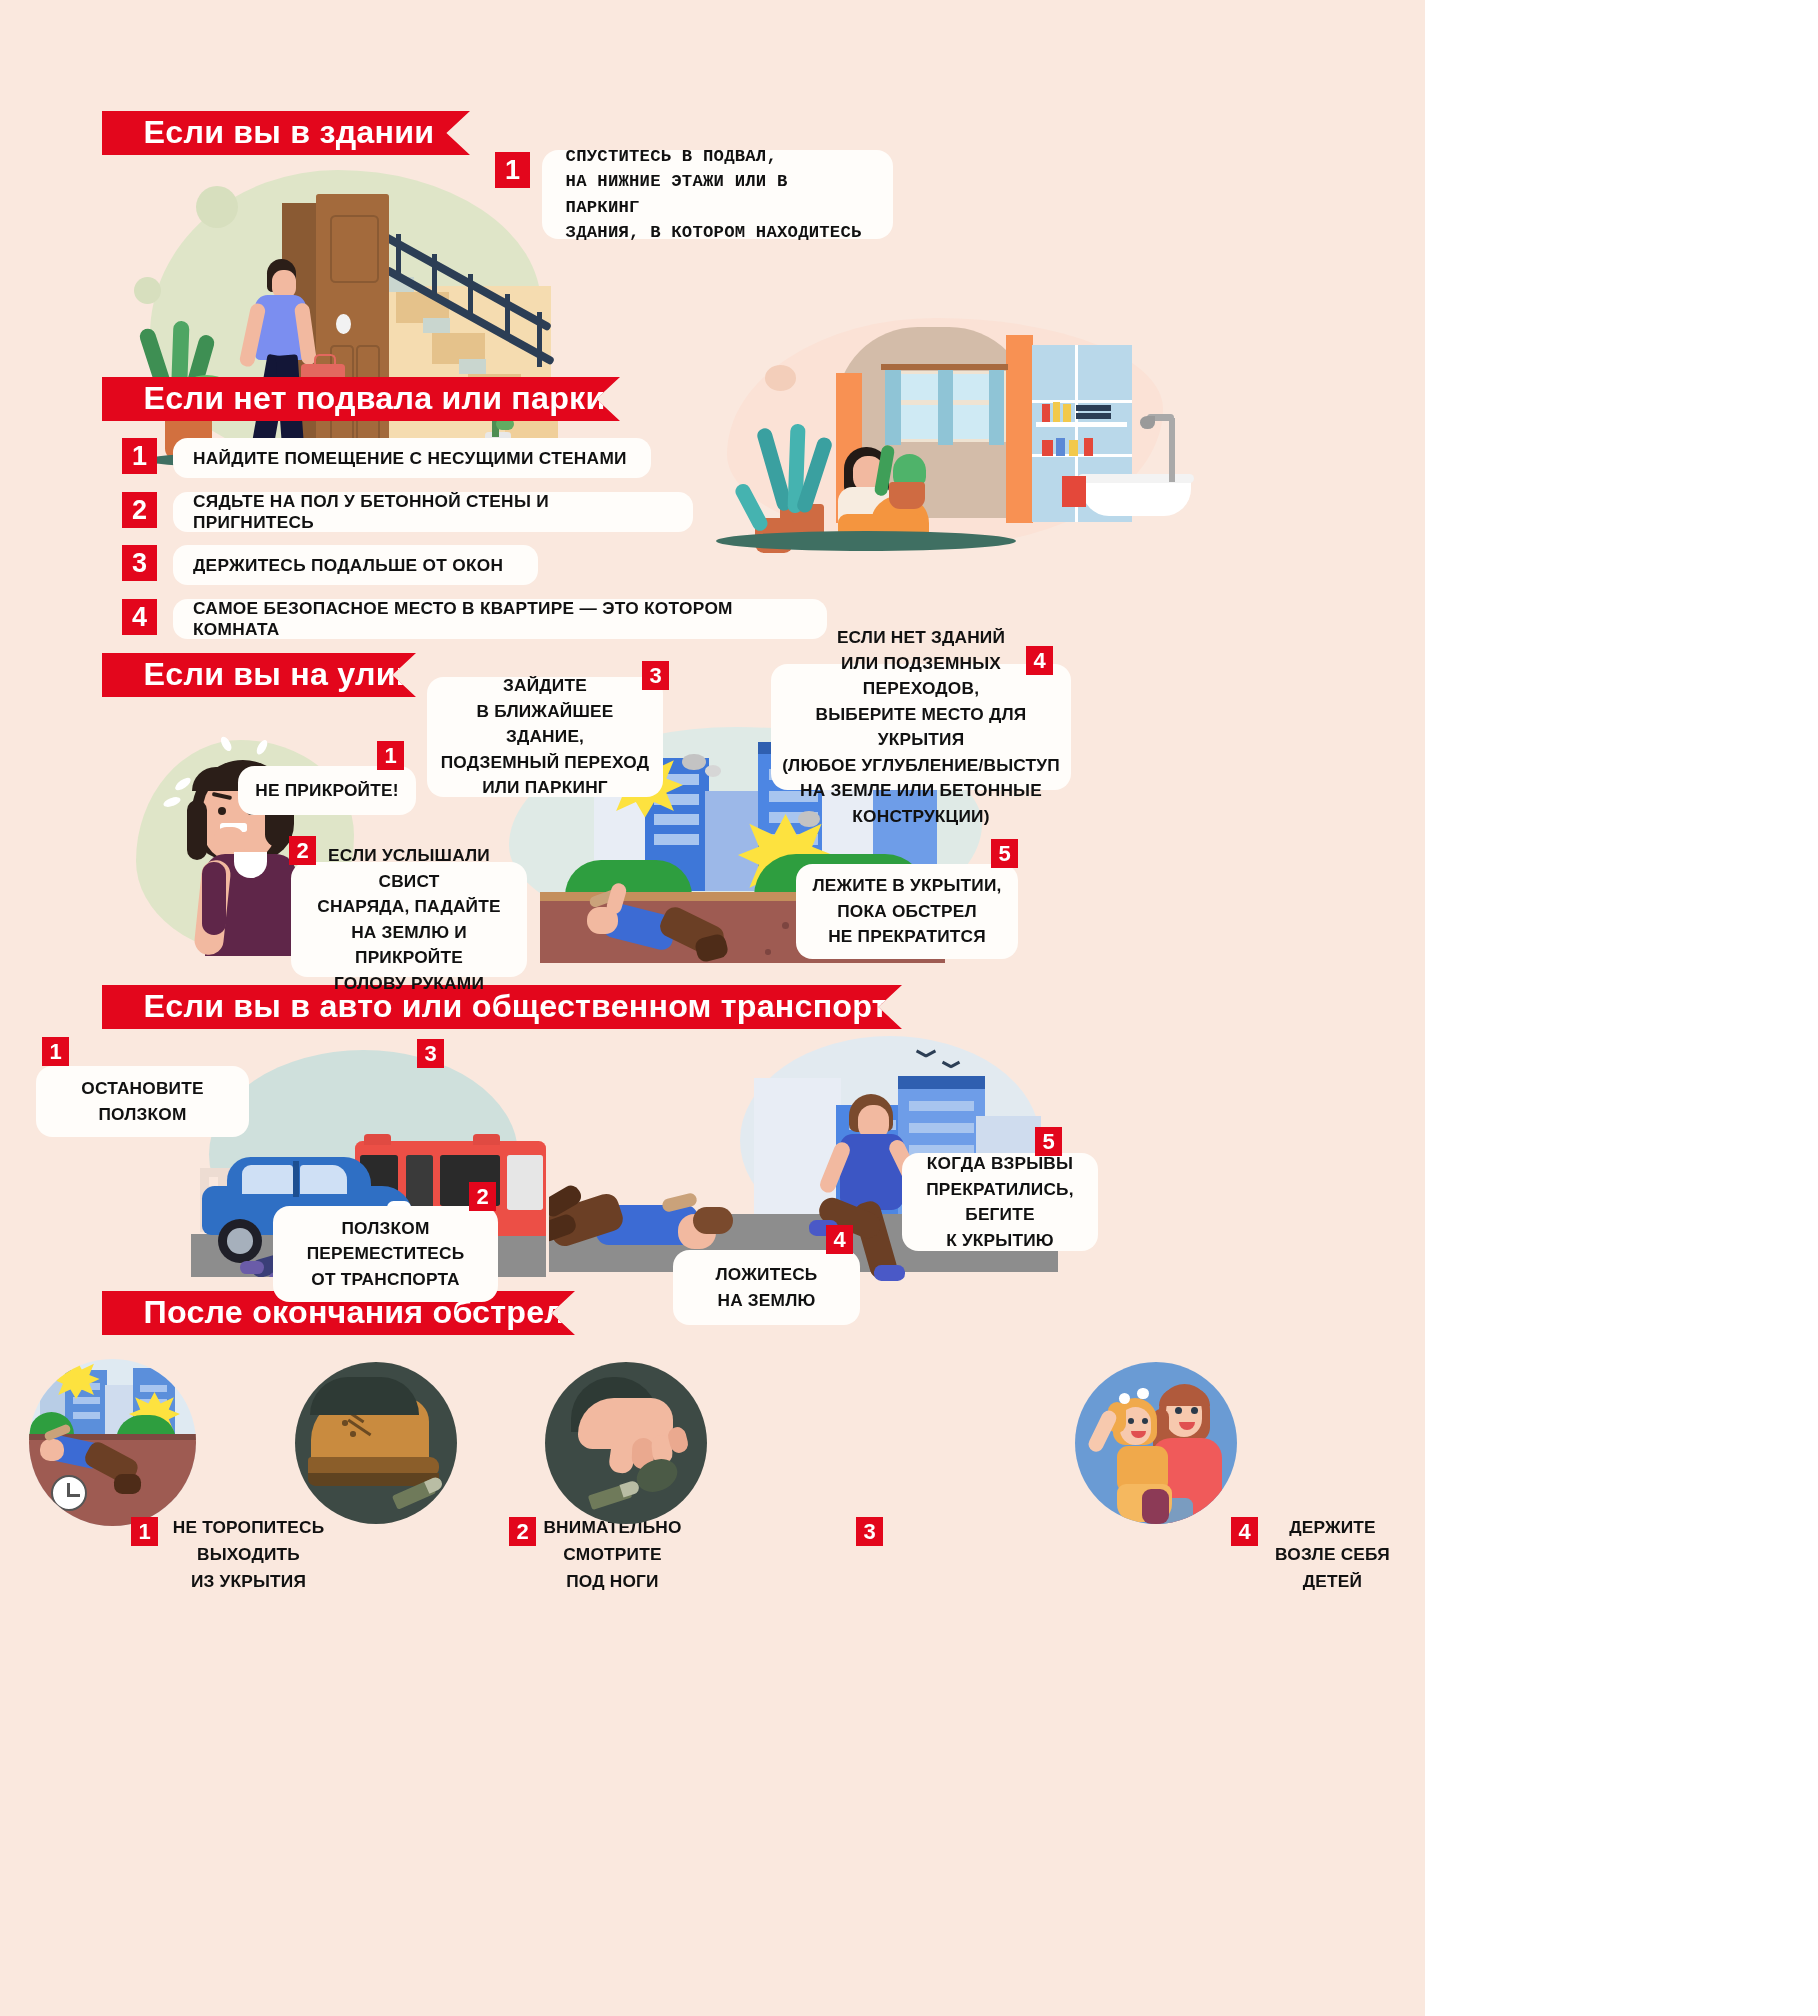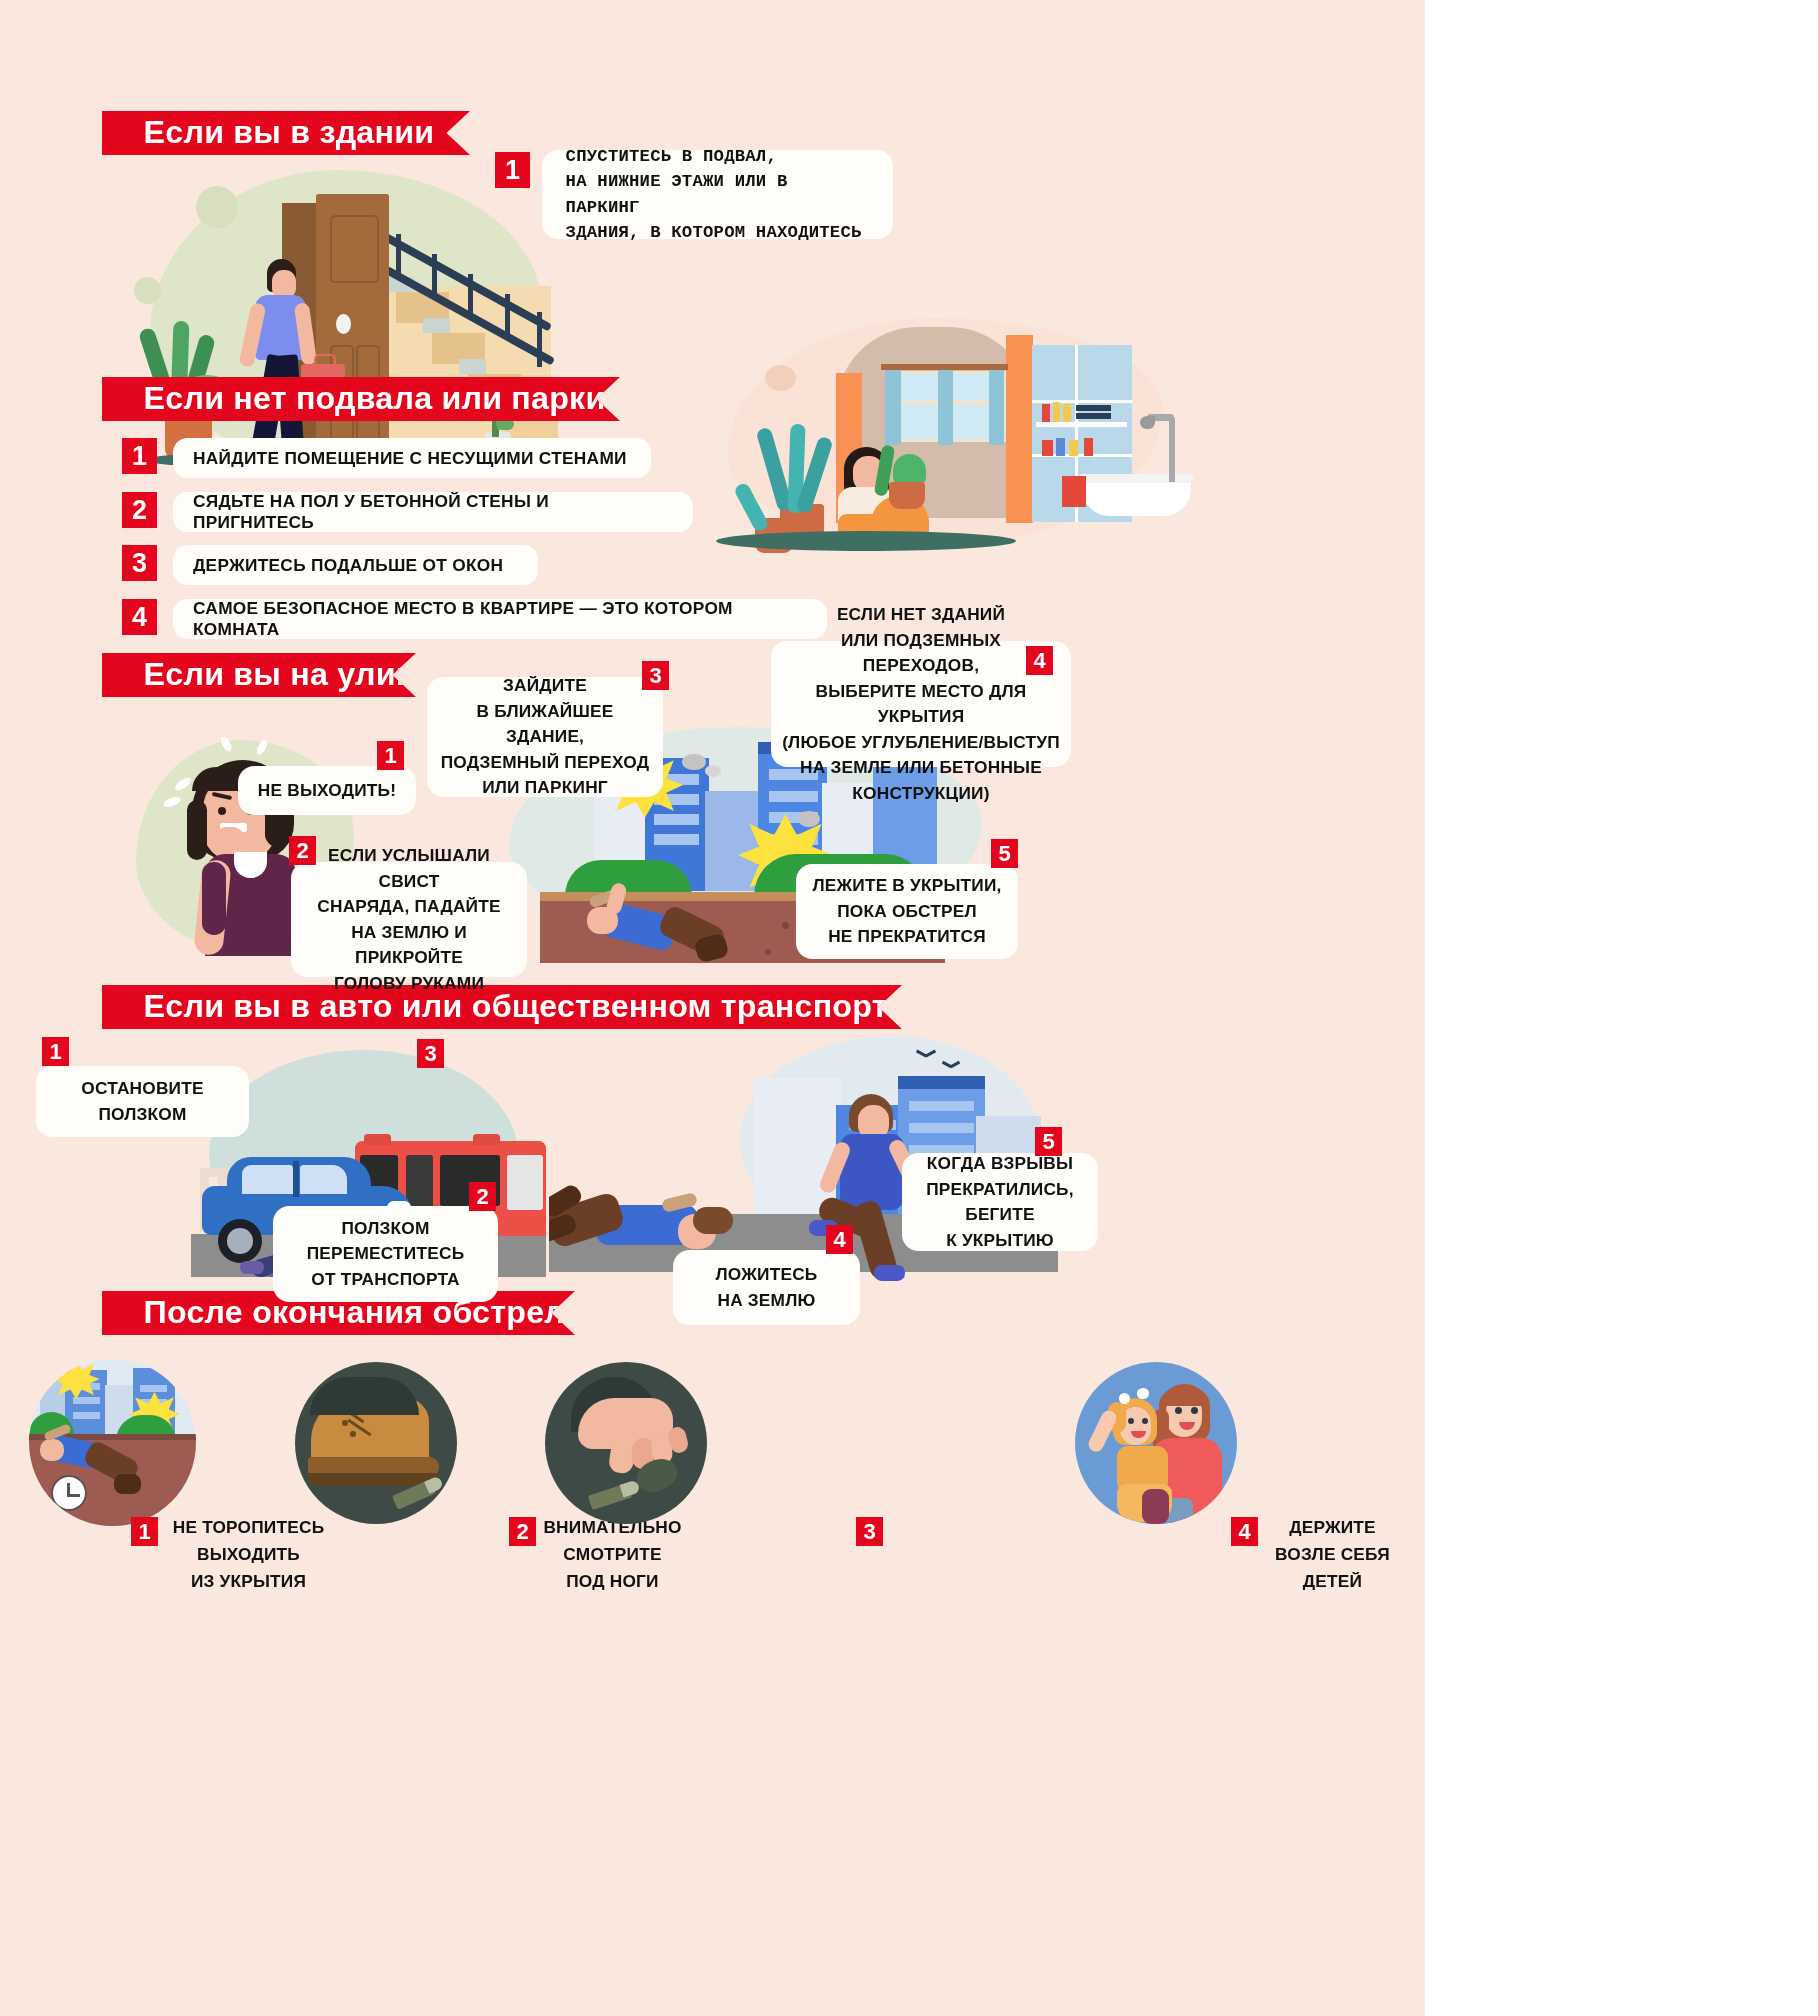--- a/index.html
+++ b/index.html
@@ -277,33 +277,33 @@
     <div style="position:absolute;left:95px;top:182px;width:71px;height:35px;background:#3c6bd4;border-radius:11px;transform:rotate(14deg);"></div>
     <div style="position:absolute;left:78px;top:180px;width:31px;height:27px;background:#f2b9a0;border-radius:12.7px;"></div>
     <div style="position:absolute;left:80px;top:165px;width:35px;height:11px;background:#caa27a;border-radius:7.3px;transform:rotate(-20deg);"></div>
     <div style="position:absolute;left:100px;top:156px;width:14.5px;height:31px;background:#f2b9a0;border-radius:7.3px;transform:rotate(16deg);"></div>
     <div style="position:absolute;left:151px;top:189px;width:64px;height:31px;background:#6b3f25;border-radius:11px;transform:rotate(26deg);"></div>
     <div style="position:absolute;left:187px;top:209px;width:31px;height:23.6px;background:#4e2c18;border-radius:9px;transform:rotate(-14deg);"></div>
   </div>
 
   <div class="num sm" style="left:377px;top:741px;">1</div>
   <div class="bub center" style="left:238px;top:766px;width:178px;height:49px;padding:0 14.5px;">
-    <div class="t" style="white-space:pre-line;">НЕ ВЫХОДИТЬ!</div>
+    <div class="t" style="white-space:pre-line;">НЕ ПРИКРОЙТЕ!</div>
   </div>
 
   <div class="num sm" style="left:642px;top:661px;">3</div>
   <div class="bub center" style="left:427px;top:677px;width:236px;height:120px;padding:0 12.7px;">
     <div class="t" style="white-space:pre-line;">ЗАЙДИТЕ
 В БЛИЖАЙШЕЕ ЗДАНИЕ,
 ПОДЗЕМНЫЙ ПЕРЕХОД
 ИЛИ ПАРКИНГ</div>
   </div>
 
   <div class="num sm" style="left:1026px;top:646px;">4</div>
-  <div class="bub center" style="left:771px;top:641px;width:300px;height:126px;padding:8px 11px;">
+  <div class="bub center" style="left:771px;top:664px;width:300px;height:126px;padding:8px 11px;">
     <div class="t" style="white-space:pre-line;">ЕСЛИ НЕТ ЗДАНИЙ
 ИЛИ ПОДЗЕМНЫХ ПЕРЕХОДОВ,
 ВЫБЕРИТЕ МЕСТО ДЛЯ УКРЫТИЯ
 (ЛЮБОЕ УГЛУБЛЕНИЕ/ВЫСТУП
 НА ЗЕМЛЕ ИЛИ БЕТОННЫЕ
 КОНСТРУКЦИИ)</div>
   </div>
 
   <div class="num sm" style="left:289px;top:836px;">2</div>
   <div class="bub center" style="left:291px;top:862px;width:236px;height:115px;padding:0 12.7px;">

